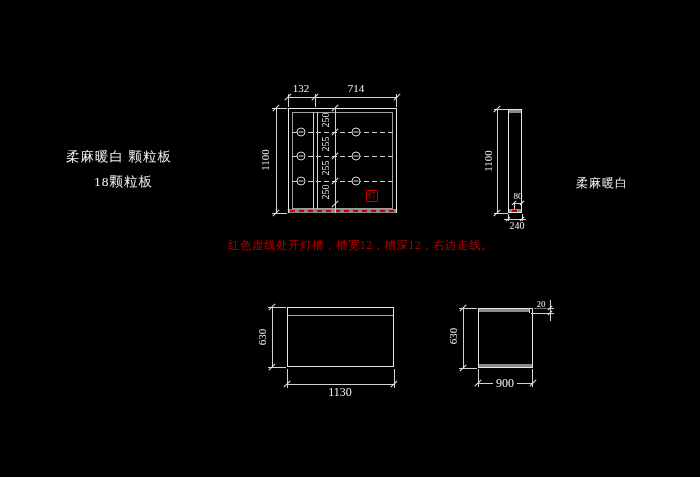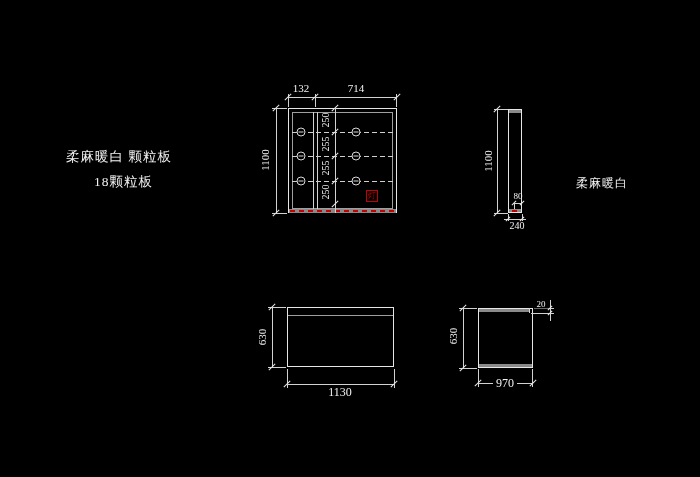--- a/index.html
+++ b/index.html
@@ -110,20 +110,21 @@
 
   <div class="vline" style="left:508px;top:214px;height:7px;"></div>
   <div class="vline" style="left:522px;top:214px;height:7px;"></div>
   <div class="hline" style="left:504px;top:219px;width:22px;"></div>
   <div class="tick sm" style="left:508px;top:219px;"></div>
   <div class="tick sm" style="left:522px;top:219px;"></div>
   <div class="dim f10" style="left:517px;top:226px;">240</div>
 
   <div class="label f12" style="left:576px;top:176px;">柔麻暖白</div>
 
+  <div class="rednote" style="left:228px;top:240px;">红色虚线处开灯槽，槽宽12，槽深12，右边走线。</div>
 
   <div class="rect" style="left:287px;top:307px;width:107px;height:60px;"></div>
   <div class="hline gline" style="left:288px;top:315px;width:105px;"></div>
 
   <div class="hline" style="left:268px;top:307px;width:18px;"></div>
   <div class="hline" style="left:268px;top:367px;width:18px;"></div>
   <div class="vline" style="left:272px;top:307px;height:60px;"></div>
   <div class="tick" style="left:272px;top:307px;"></div>
   <div class="tick" style="left:272px;top:367px;"></div>
   <div class="dim rot" style="left:262px;top:337px;">630</div>
@@ -145,21 +146,21 @@
   <div class="vline" style="left:463px;top:308px;height:60px;"></div>
   <div class="tick" style="left:463px;top:308px;"></div>
   <div class="tick" style="left:463px;top:368px;"></div>
   <div class="dim rot" style="left:453px;top:336px;">630</div>
 
   <div class="vline" style="left:478px;top:369px;height:18px;"></div>
   <div class="vline" style="left:532px;top:369px;height:18px;"></div>
   <div class="hline" style="left:478px;top:383px;width:55px;"></div>
   <div class="tick" style="left:478px;top:383px;"></div>
   <div class="tick" style="left:533px;top:383px;"></div>
-  <div class="dim bg f12" style="left:505px;top:383px;">970</div>
+  <div class="dim bg f12" style="left:505px;top:383px;">900</div>
 
   <div class="hline" style="left:534px;top:308px;width:20px;"></div>
   <div class="hline" style="left:531px;top:313px;width:23px;"></div>
   <div class="vline" style="left:550px;top:300px;height:21px;"></div>
   <div class="tick sm" style="left:550px;top:308px;"></div>
   <div class="tick sm" style="left:550px;top:313px;"></div>
   <div class="dim bg f9" style="left:541px;top:304px;">20</div>
 
 </div>
 

